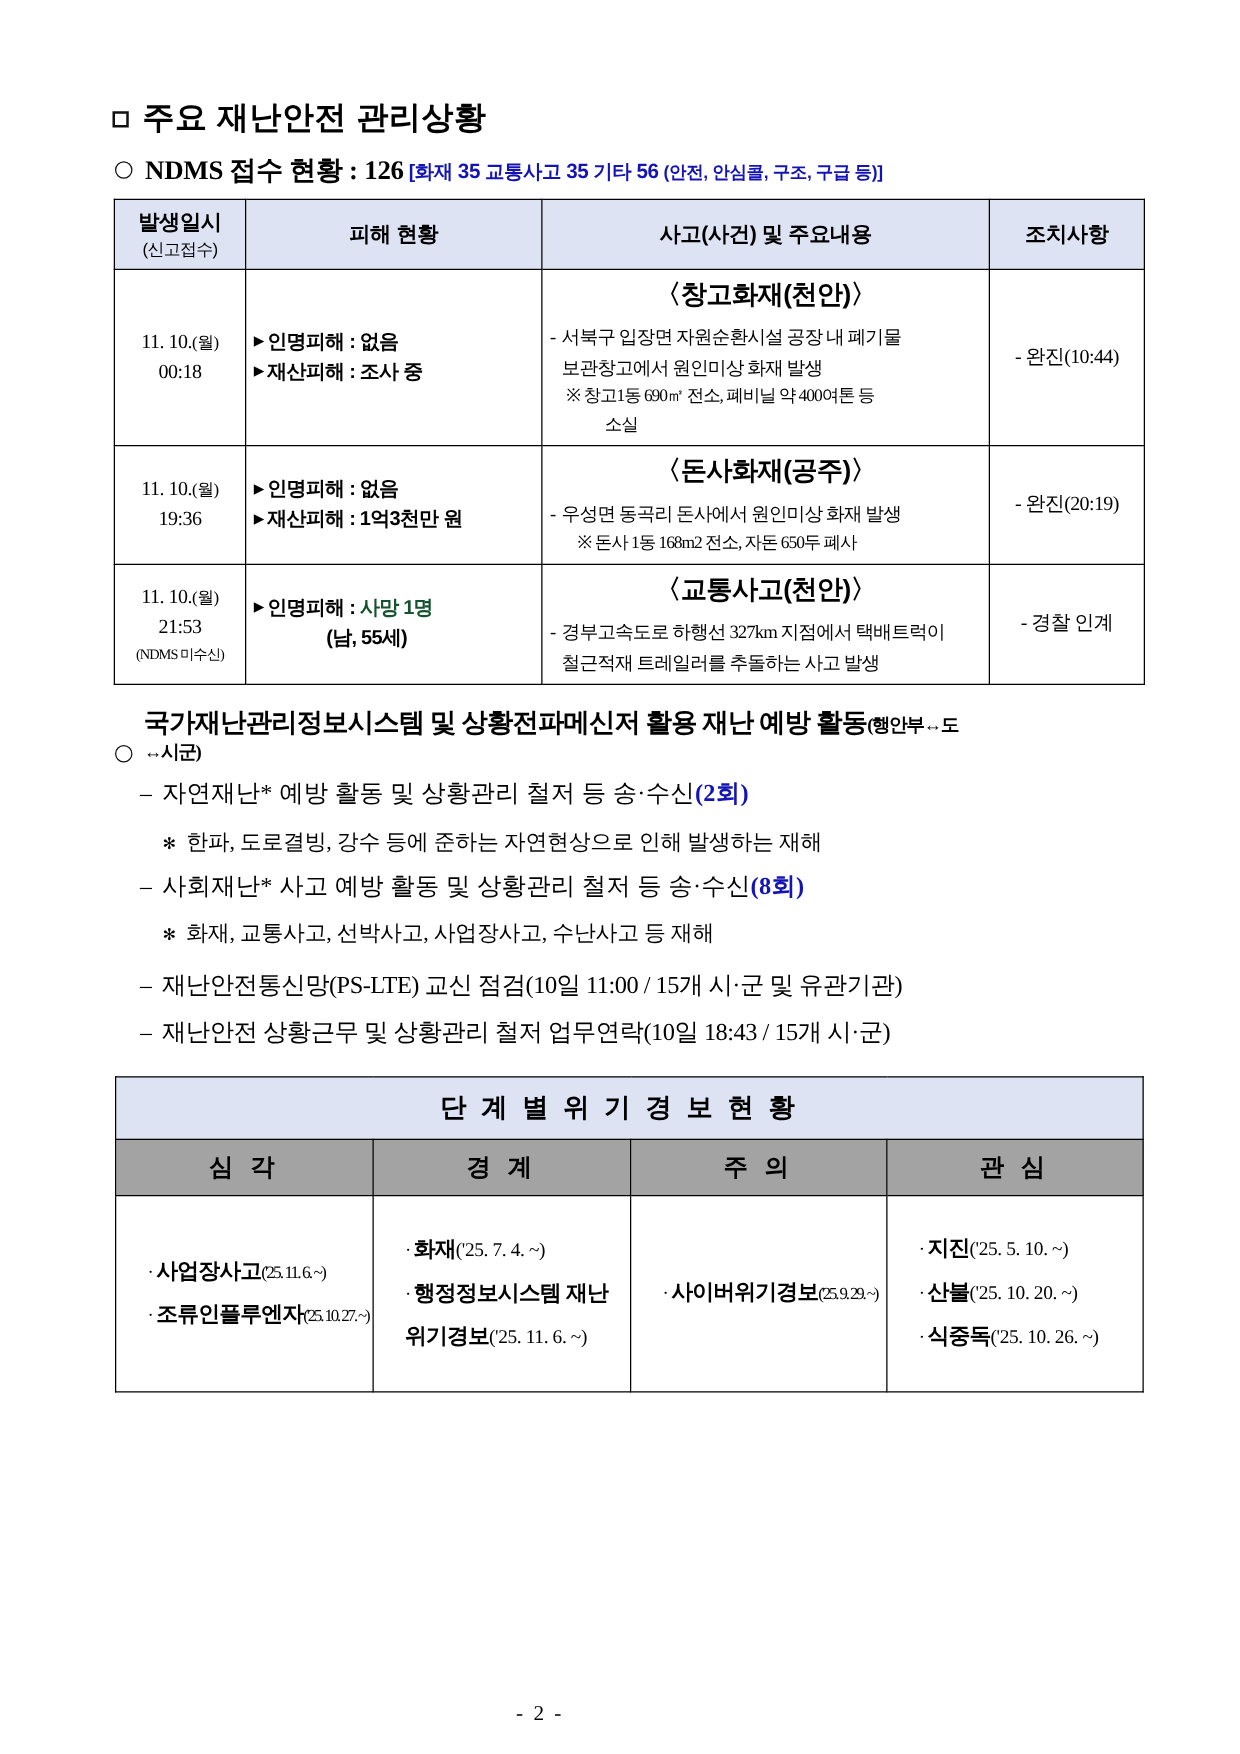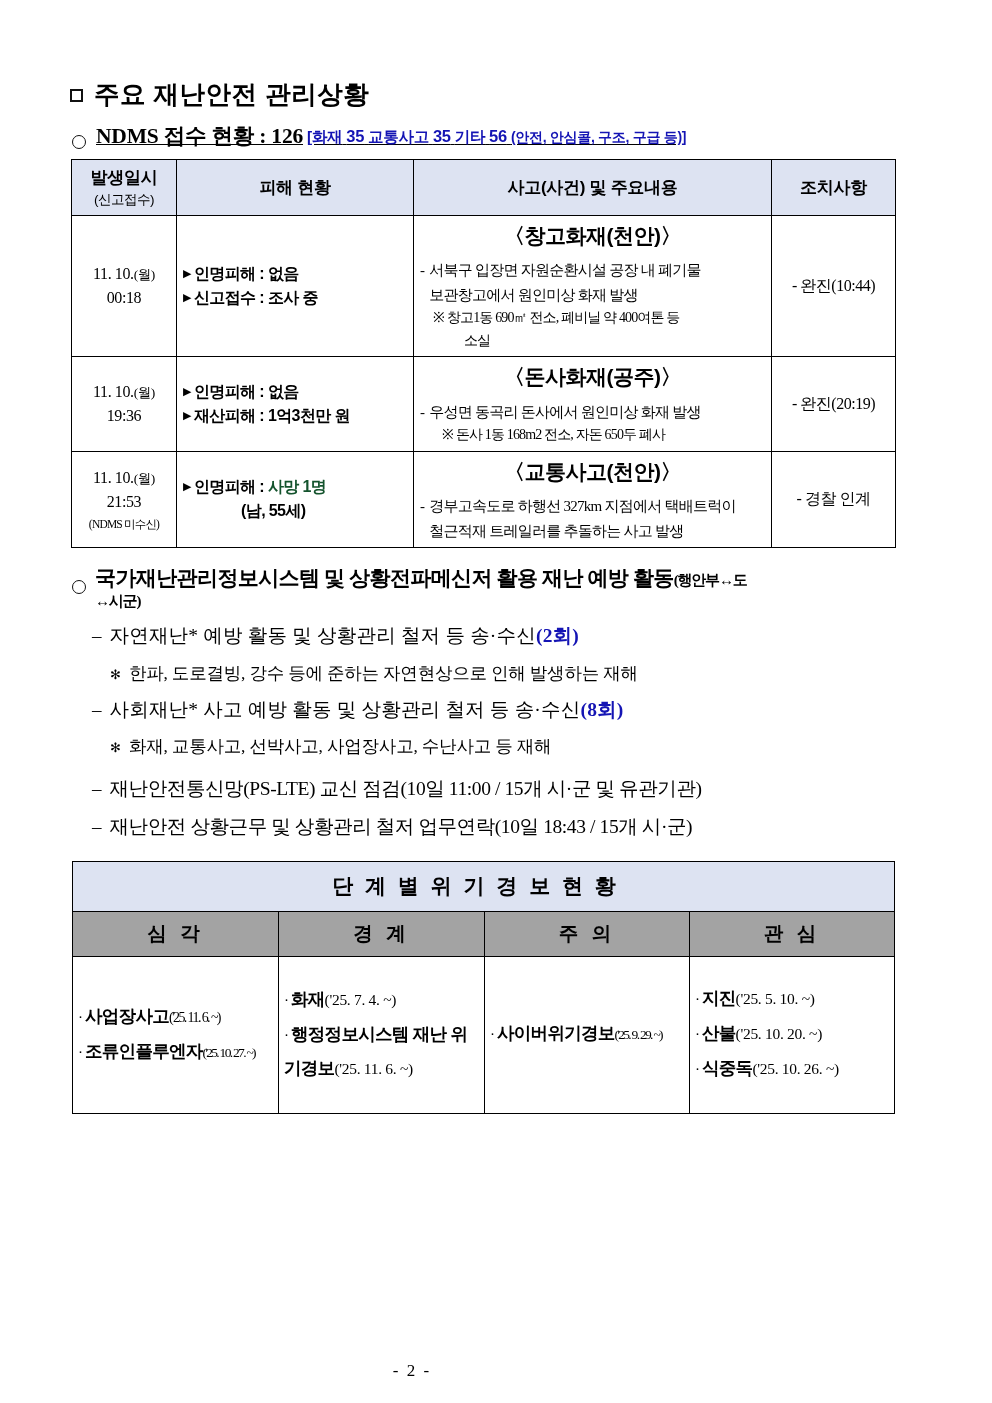--- a/index.html
+++ b/index.html
@@ -14,20 +14,21 @@
     color: #000000;
     position: relative;
     overflow: hidden;
   }
   .page {
     position: relative;
     width: 824px;
     height: 1403px;
     box-sizing: border-box;
     padding: 80px 70px 0 70px;
+    margin-left: 20px;
   }
 
   
   .h-square {
     display: flex;
     align-items: center;
     gap: 11px;
     margin: 0 0 14px 0;
   }
   .sq-marker {
@@ -43,24 +44,23 @@
   .h-square .h-text {
     font-size: 25.5px;
     font-weight: bold;
     letter-spacing: 0.5px;
     line-height: 1.15;
     font-family: "Liberation Sans", "DejaVu Sans", sans-serif;
   }
 
   .h-circle {
     display: flex;
-    align-items: flex-end;
+    align-items: center;
     gap: 10px;
     margin: 0 0 9px 2px;
-    text-decoration: underline;
   }
   .circ-marker {
     display: inline-block;
     width: 14px;
     height: 14px;
     border: 1.6px solid #111;
     border-radius: 50%;
     box-sizing: border-box;
     flex: none;
     position: relative;
@@ -179,21 +179,21 @@
     text-align: center;
     font-size: 15.5px;
     letter-spacing: -0.5px;
     white-space: nowrap;
   }
 
   
   .sec { margin-top: 17px; }
   .lvl1 {
     display: flex;
-    align-items: center;
+    align-items: flex-end;
     gap: 9px;
     margin: 0 0 4px 2px;
   }
   .lvl1 .t {
     font-size: 21px;
     font-weight: bold;
     letter-spacing: -0.6px;
     line-height: 1.3;
   }
   .lvl1 .paren {
@@ -252,21 +252,21 @@
     background: #a3a3a3;
     text-align: center;
     font-size: 19.5px;
     font-weight: bold;
     letter-spacing: 4px;
     font-family: "Liberation Sans","DejaVu Sans",sans-serif;
     padding: 8px 0 9px 0;
   }
   table.alert td.cell {
     vertical-align: middle;
-    padding: 12px 9px 14px 5px;
+    padding: 12px 9px 14px 25px;
     height: 130px;
   }
   .ai {
     display: block;
     line-height: 2.0;
     white-space: nowrap;
   }
   .ai .nm {
     font-weight: bold;
     font-size: 17.5px;
@@ -336,21 +336,21 @@
     </thead>
     <tbody>
 
       <tr>
         <td class="c-when">
           <span>11. 10.</span><span class="wk">(월)</span><br>
           <span>00:18</span>
         </td>
         <td class="c-dmg">
           <div><span class="arrow">▶</span><span>인명피해 : 없음</span></div>
-          <div><span class="arrow">▶</span><span>신고접수 : 조사 중</span></div>
+          <div><span class="arrow">▶</span><span>재산피해 : 조사 중</span></div>
         </td>
         <td class="c-detail">
           <div class="d-title">〈창고화재(천안)〉</div>
           <div class="d-line">
               <span class="dash">-</span>
               <span><span>서북구 입장면 자원순환시설 공장 내 폐기물</span><br><span>보관창고에서 원인미상 화재 발생</span></span>
             </div>
           <div class="d-note">
               <span class="star">※</span>
               <span><span>창고1동 690㎡ 전소, 폐비닐 약 400여톤 등</span><br><span class="cont">소실</span></span>

